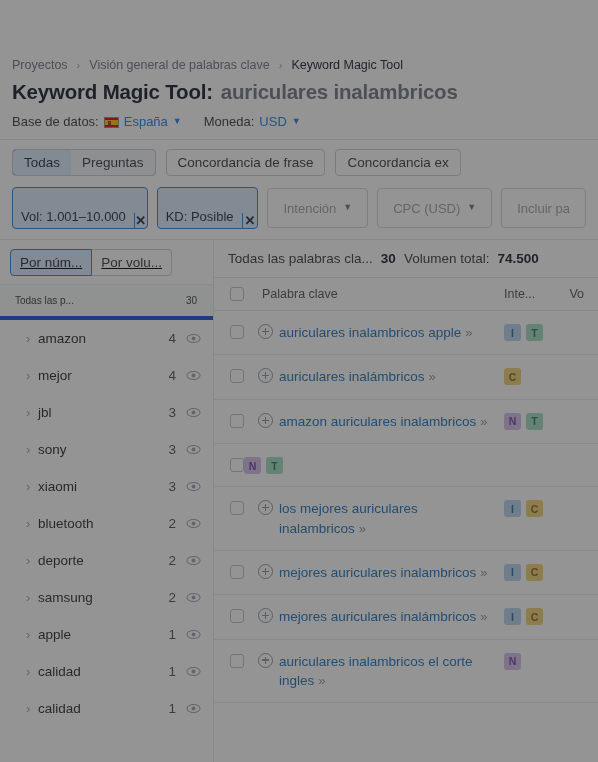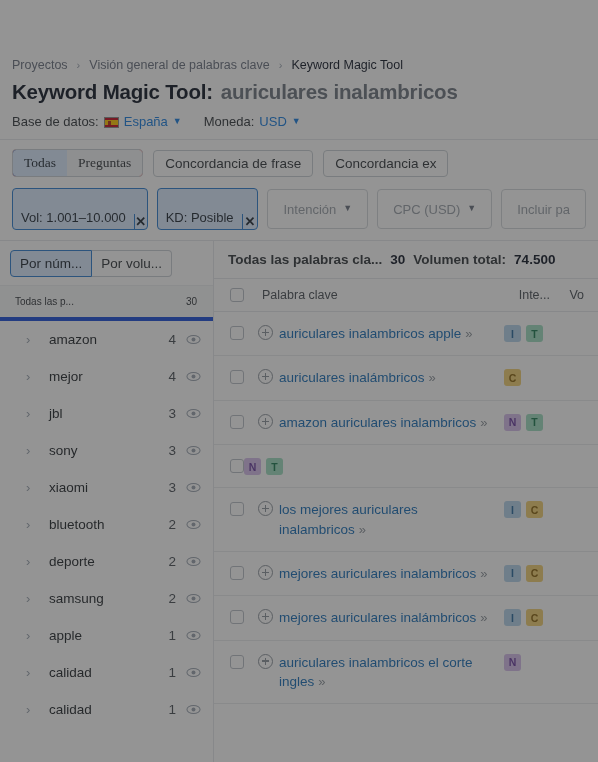--- a/index.html
+++ b/index.html
@@ -64,21 +64,20 @@
   .hr { height: 1px; background: #e5e7eb; }
 
   
   .tabs-row {
     display: flex; align-items: center; gap: 10px;
     padding: 9px 12px; white-space: nowrap;
   }
   .seg {
     display: flex; border: 1px solid #c9ced4; border-radius: 4px; overflow: hidden;
     background: #ef4444;
-    font-family: Liberation Serif, serif;
   }
   .seg-btn {
     font-size: 13.5px; color: #33383d;
     padding: 5px 11px; background: #f3f4f6; border: none;
     font-family: inherit; cursor: pointer; white-space: nowrap;
   }
   .seg-btn.selected {
     background: #dbeafe; border: 1px solid #2f7fd1; margin: -1px;
     border-radius: 4px 0 0 4px; color: #1f2933;
   }
@@ -121,21 +120,21 @@
   
   .split { display: flex; height: 562px; }
 
   
   .groups {
     width: 214px; flex: 0 0 214px;
     border-right: 1px solid #e5e7eb;
     background: #fff;
   }
   .groups-tabs {
-    display: flex; padding: 9px 8px 8px 10px;
+    display: flex; padding: 9px 8px 8px 10px; text-decoration: underline;
   }
   .gtab {
     font-size: 13.5px; padding: 5px 9px; cursor: pointer;
     border: 1px solid #c9ced4; background: #fff; color: #33383d;
     font-family: inherit; white-space: nowrap;
   }
   .gtab:first-child { border-radius: 4px 0 0 4px; }
   .gtab:last-child  { border-radius: 0 4px 4px 0; border-left: none; }
   .gtab.selected { background: #dbeafe; border-color: #2f7fd1; color: #1f2933; }
 
@@ -145,47 +144,47 @@
     background: #f7f8f9; border-top: 1px solid #eceef0; border-bottom: 4px solid #1d4ed8;
   }
   .grow {
     display: flex; align-items: center;
     padding: 11px 12px 11px 24px; font-size: 13.5px; color: #23282d;
     cursor: pointer; position: relative;
   }
   .grow .chev {
     position: absolute; left: 26px; color: #9aa3af; font-size: 13px;
   }
-  .grow .gname { margin-left: 25px; flex: 1; }
+  .grow .gname { margin-left: 14px; flex: 1; }
   .grow .gcount { color: #4a5057; margin-right: 10px; }
   .eye {
     width: 15px; height: 15px; display: inline-flex;
     align-items: center; justify-content: center; cursor: pointer;
   }
 
   
   .table-wrap { flex: 1; min-width: 0; background: #fff; }
   .table-top {
     display: flex; align-items: center; gap: 8px;
     padding: 11px 14px; font-size: 13.5px; color: #33383d;
-    border-bottom: 1px solid #e5e7eb; white-space: nowrap; font-weight: bold;
+    border-bottom: 1px solid #e5e7eb; white-space: nowrap;
   }
   .table-top b { color: #111827; }
   .thead {
     display: flex; align-items: center;
     padding: 9px 14px 9px 16px;
     border-bottom: 1px solid #e5e7eb;
     font-size: 12.5px; color: #4a5057;
   }
   .cbox {
     width: 14px; height: 14px; border: 1px solid #b9bfc6;
     border-radius: 3px; background: #fff; flex: 0 0 14px; cursor: pointer;
   }
   .th-kw { margin-left: 18px; flex: 1; }
-  .th-int { width: 46px; text-align: right; }
+  .th-int { width: 46px; text-align: left; }
   .th-vol { width: 34px; text-align: right; padding-left: 14px; }
 
   .trow {
     display: flex; align-items: flex-start;
     padding: 12px 14px 12px 16px;
     border-bottom: 1px solid #e8eaec;
     font-size: 13.5px;
   }
   .trow .cbox { margin-top: 2px; }
   .kwcell { margin-left: 14px; flex: 1; min-width: 0; display: flex; gap: 6px; }

